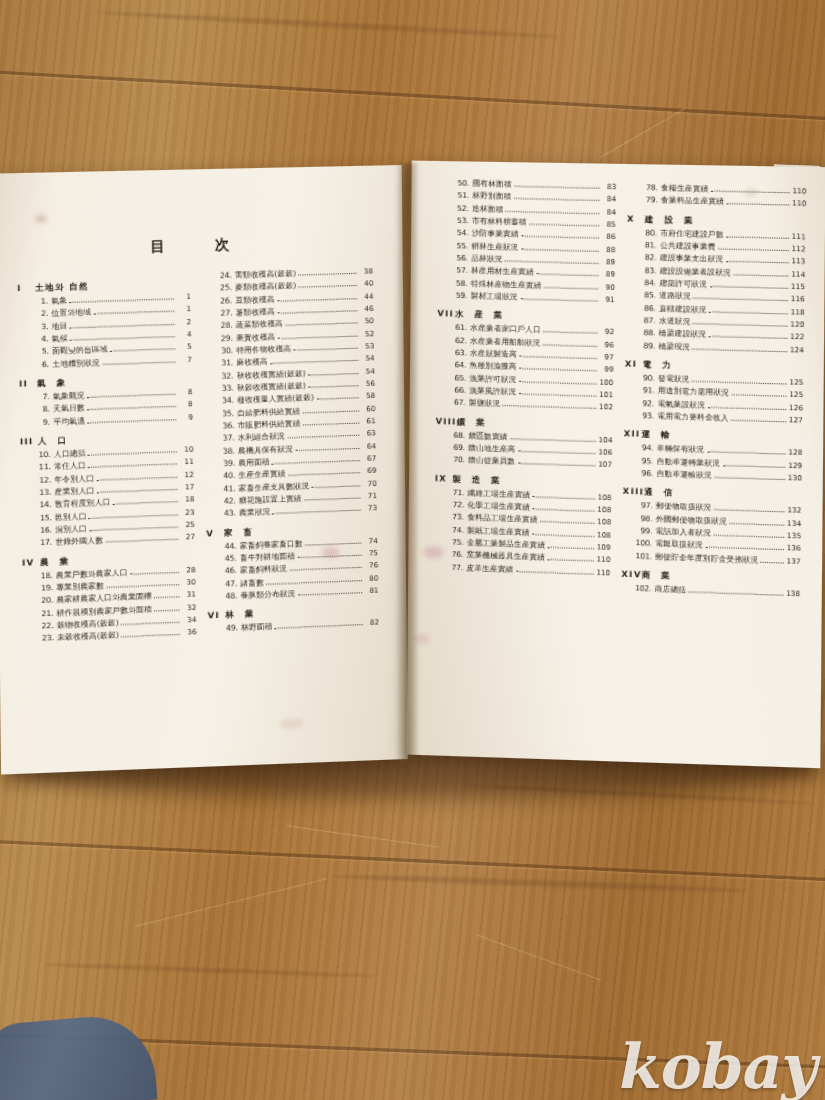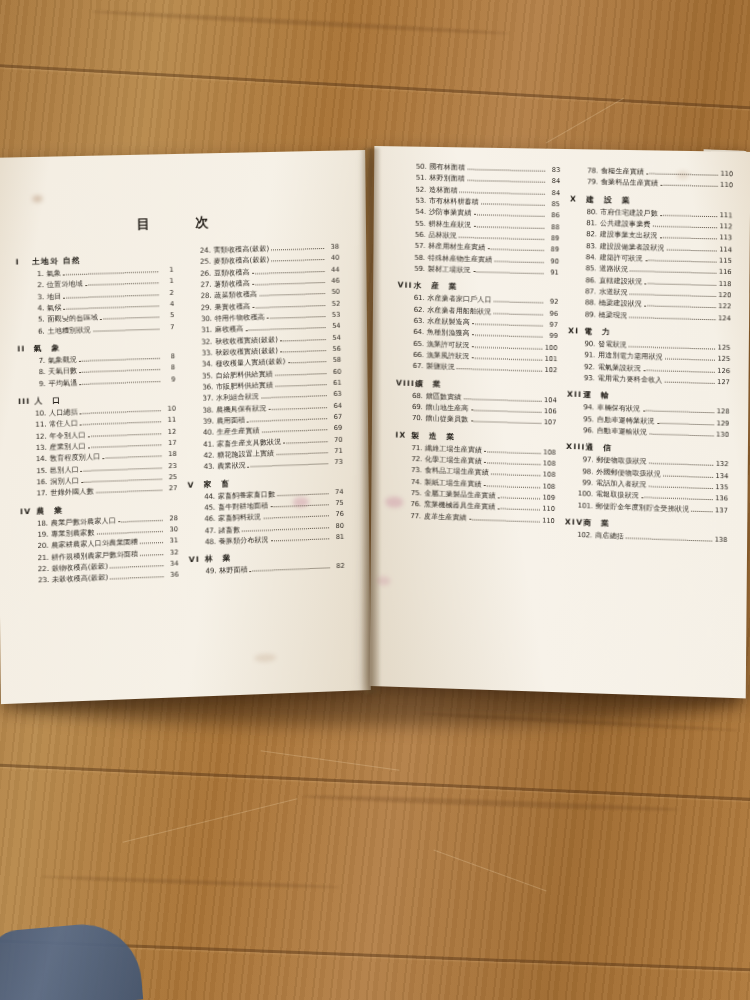--- a/index.html
+++ b/index.html
@@ -925,13 +925,14 @@
                 </div>
               </div>
           </div>
         </div>
       </div>
     </div>
 
     <div id="gutter"></div>
   </div>
 
+  <div id="watermark">kobay</div>
 </div>
 
 </body></html>

